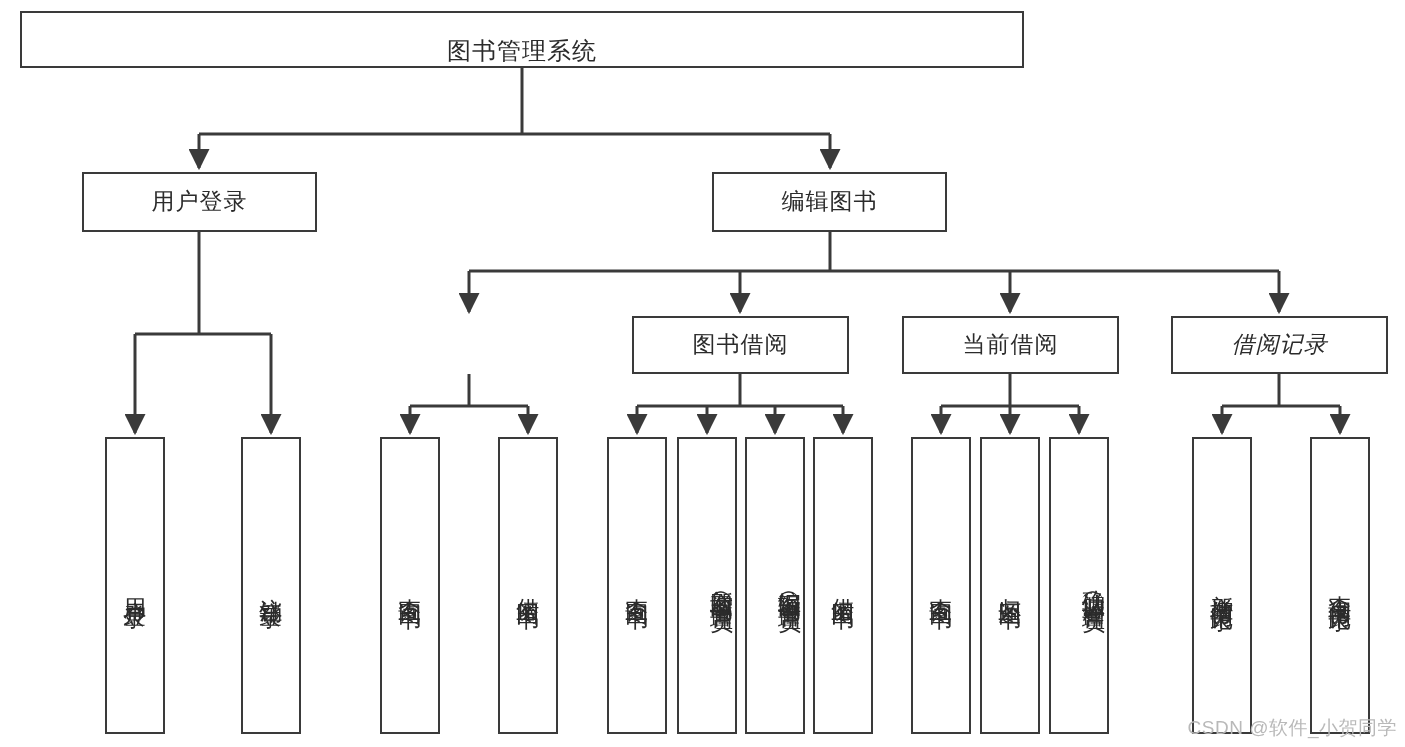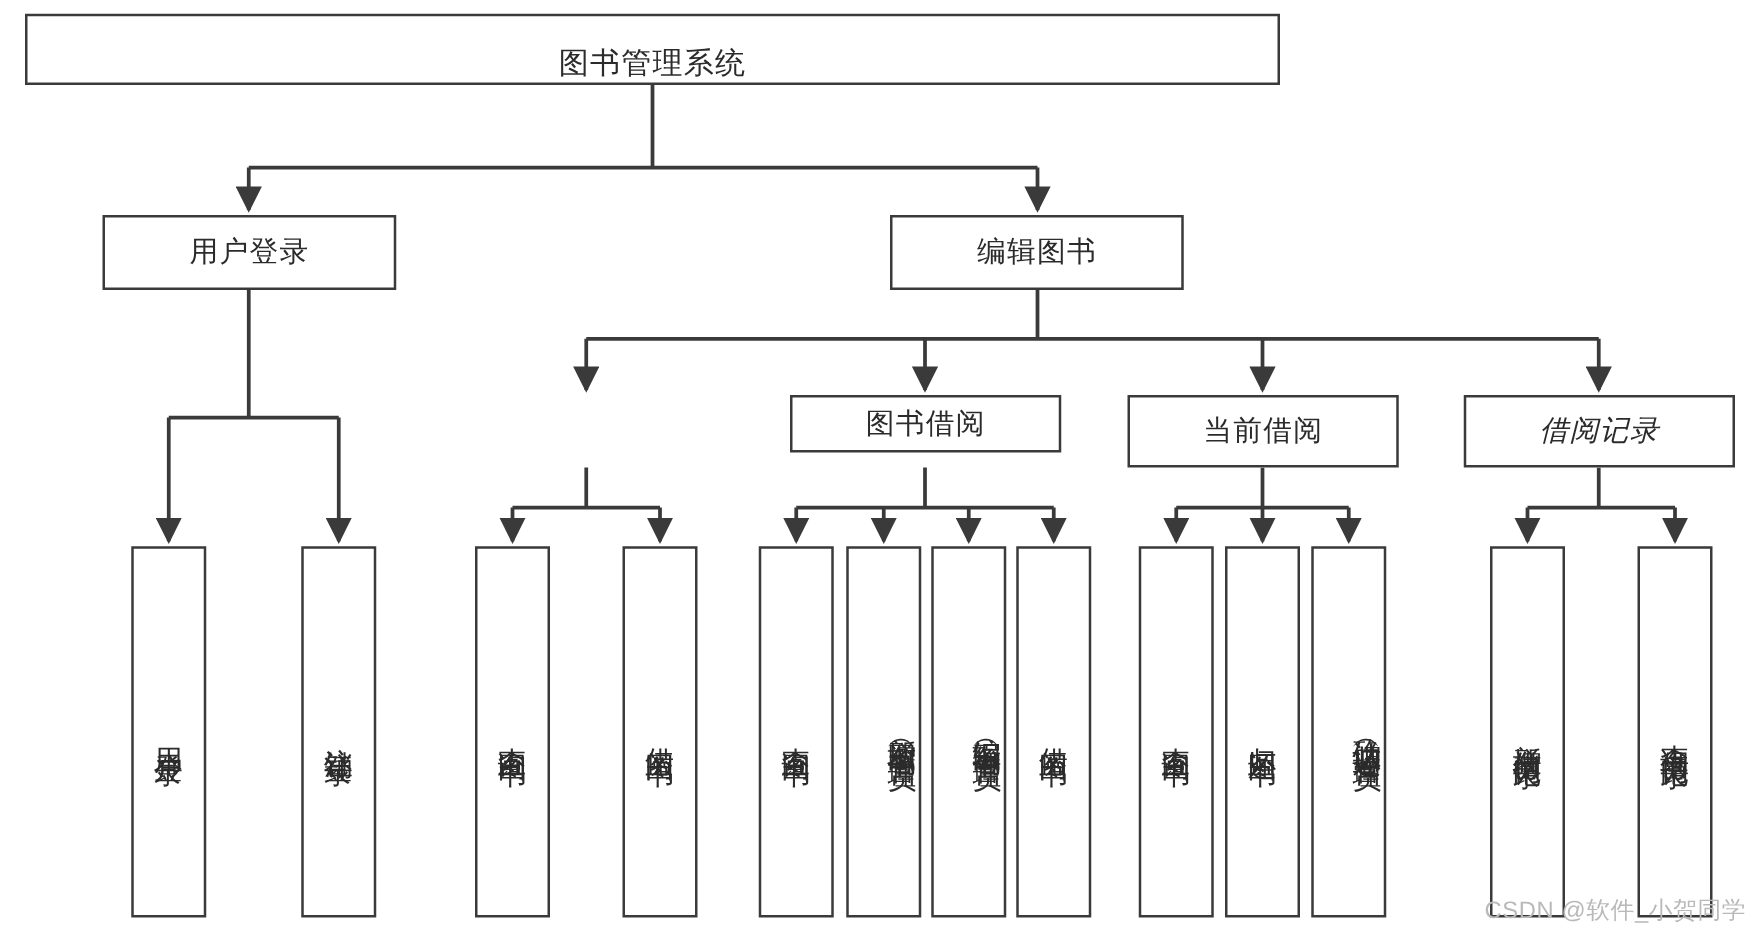--- a/index.html
+++ b/index.html
@@ -128,21 +128,21 @@
     <span>图书管理系统</span>
   </div>
 
   <div class="node horiz" style="left:82px; top:172px; width:235px; height:60px;">
     <span>用户登录</span>
   </div>
   <div class="node horiz" style="left:712px; top:172px; width:235px; height:60px;">
     <span>编辑图书</span>
   </div>
 
-  <div class="node horiz" style="left:632px; top:316px; width:217px; height:46px;">
+  <div class="node horiz" style="left:632px; top:316px; width:217px; height:58px;">
     <span>图书借阅</span>
   </div>
   <div class="node horiz" style="left:902px; top:316px; width:217px; height:58px;">
     <span>当前借阅</span>
   </div>
   <div class="node horiz" style="left:1171px; top:316px; width:217px; height:58px;font-style:italic;">
     <span>借阅记录</span>
   </div>
 
   <div class="node vert centered" style="left:105px; top:437px; width:60px; height:297px;">

